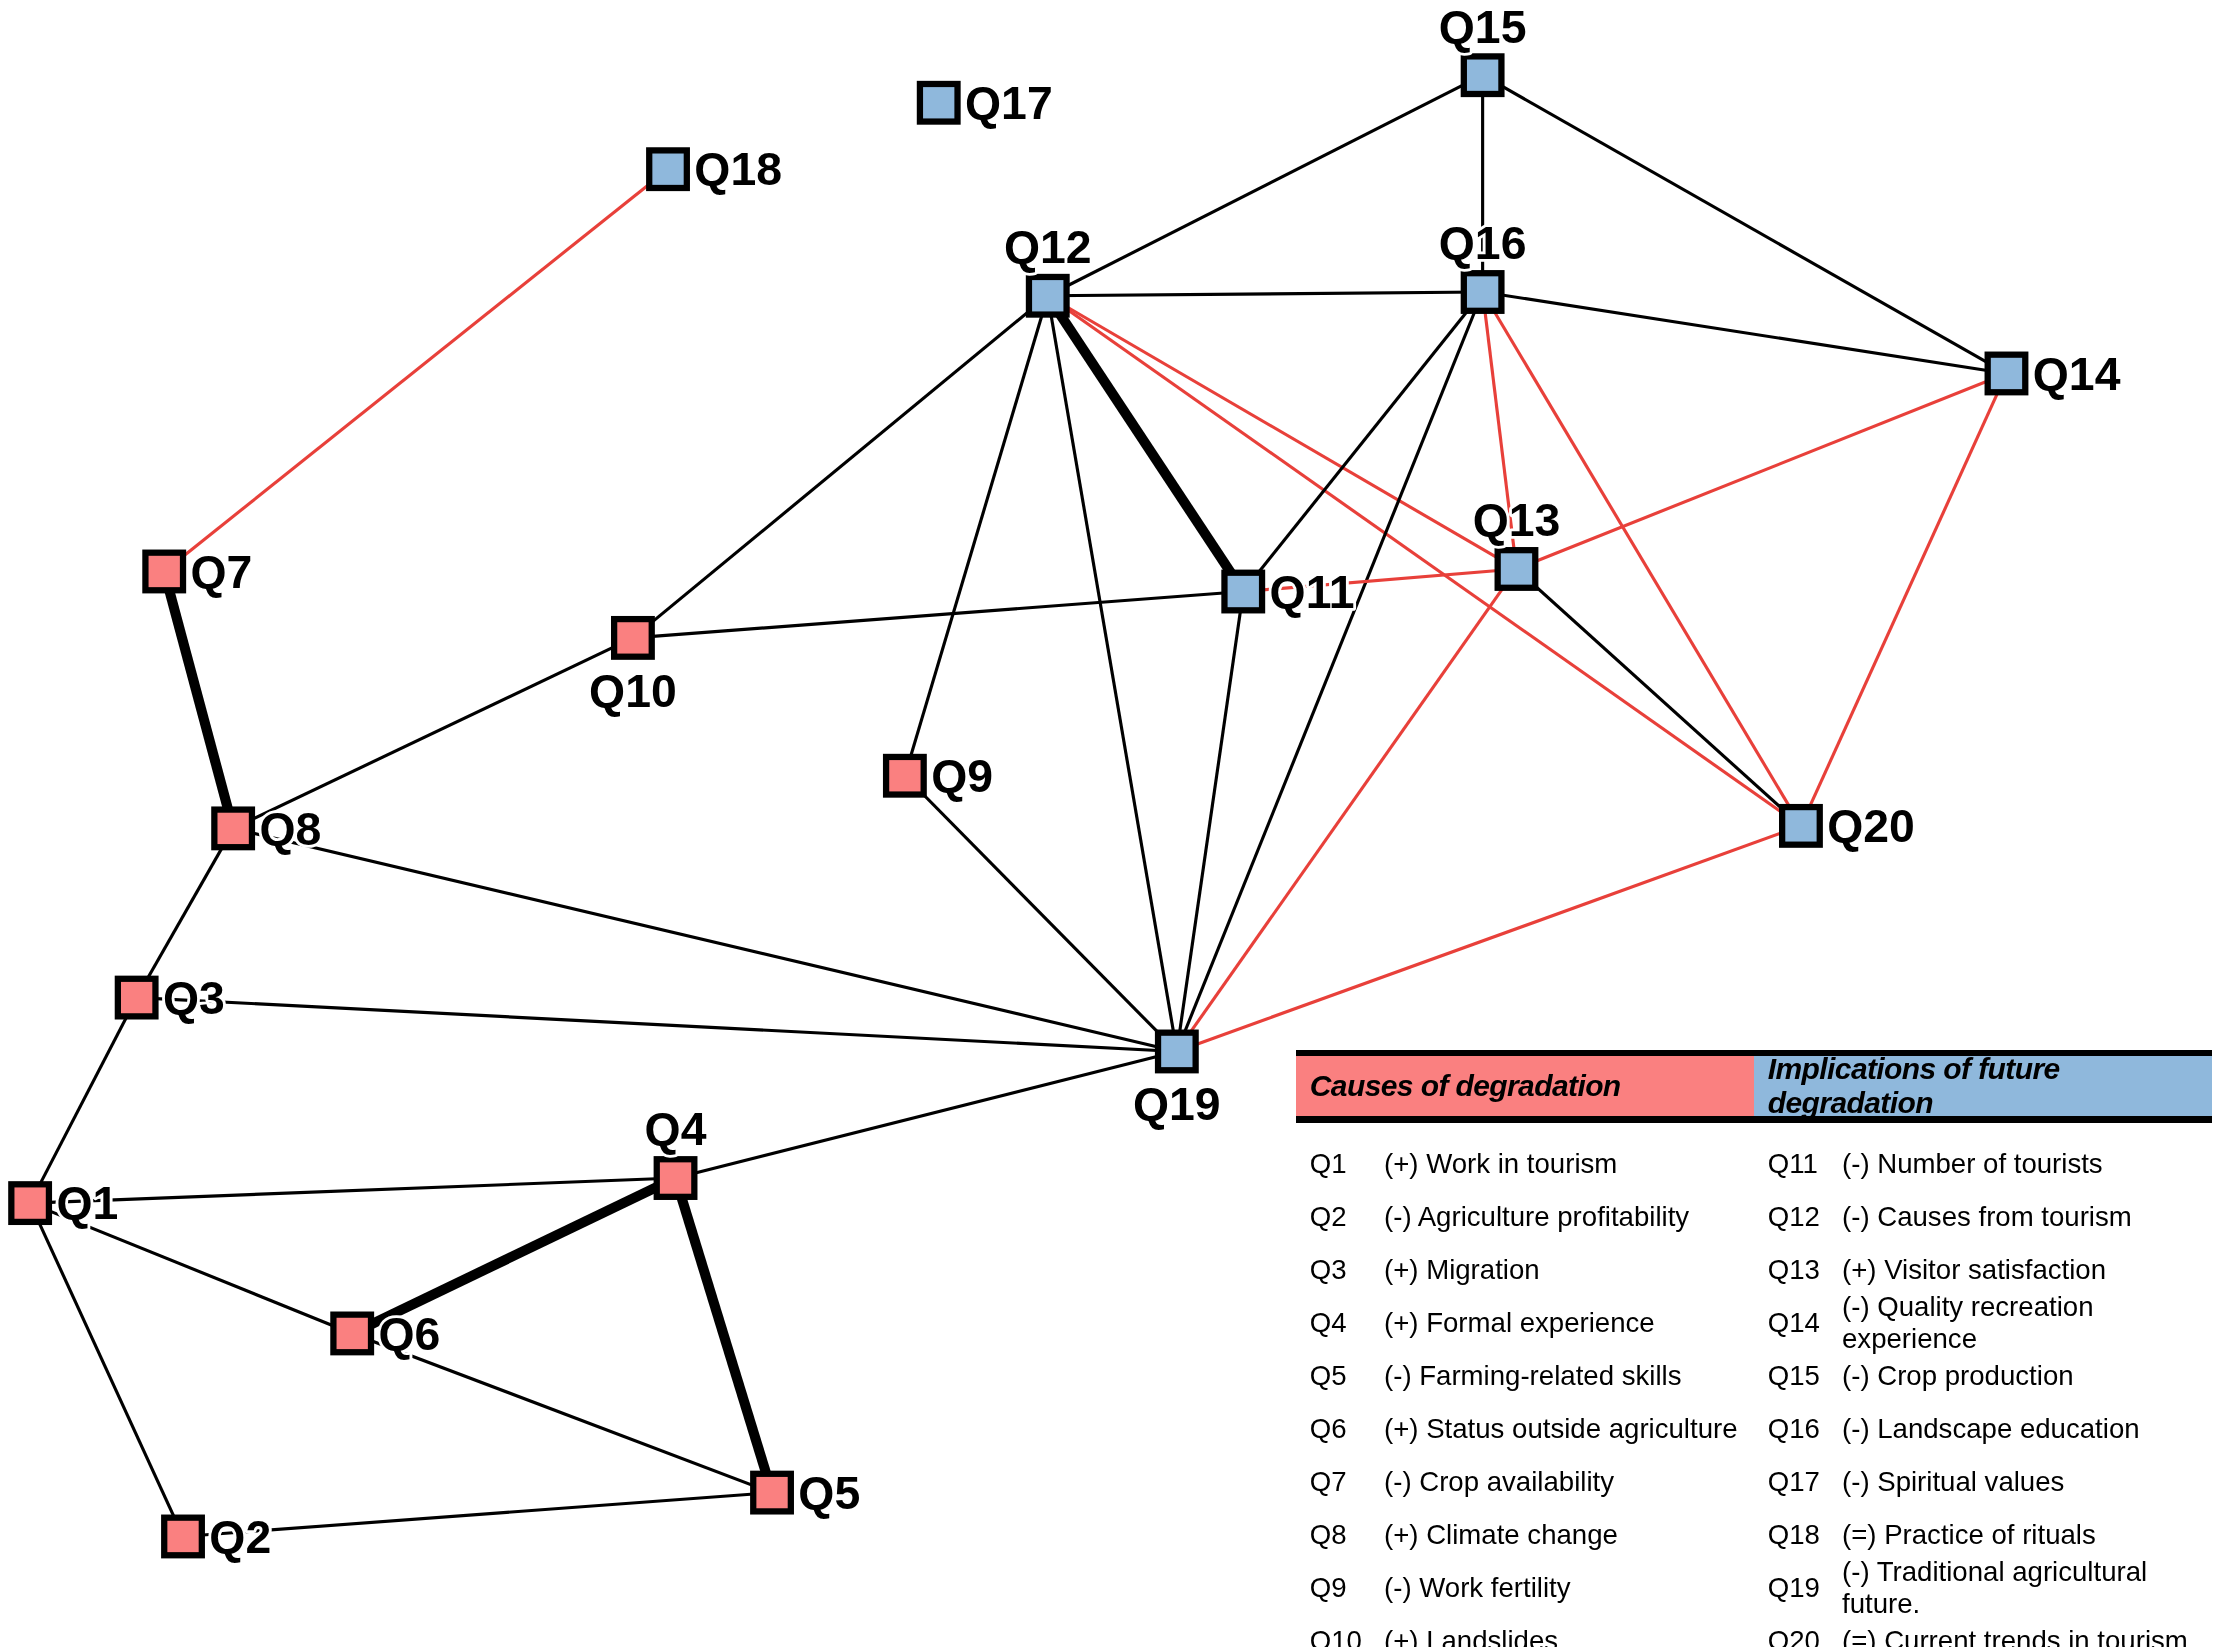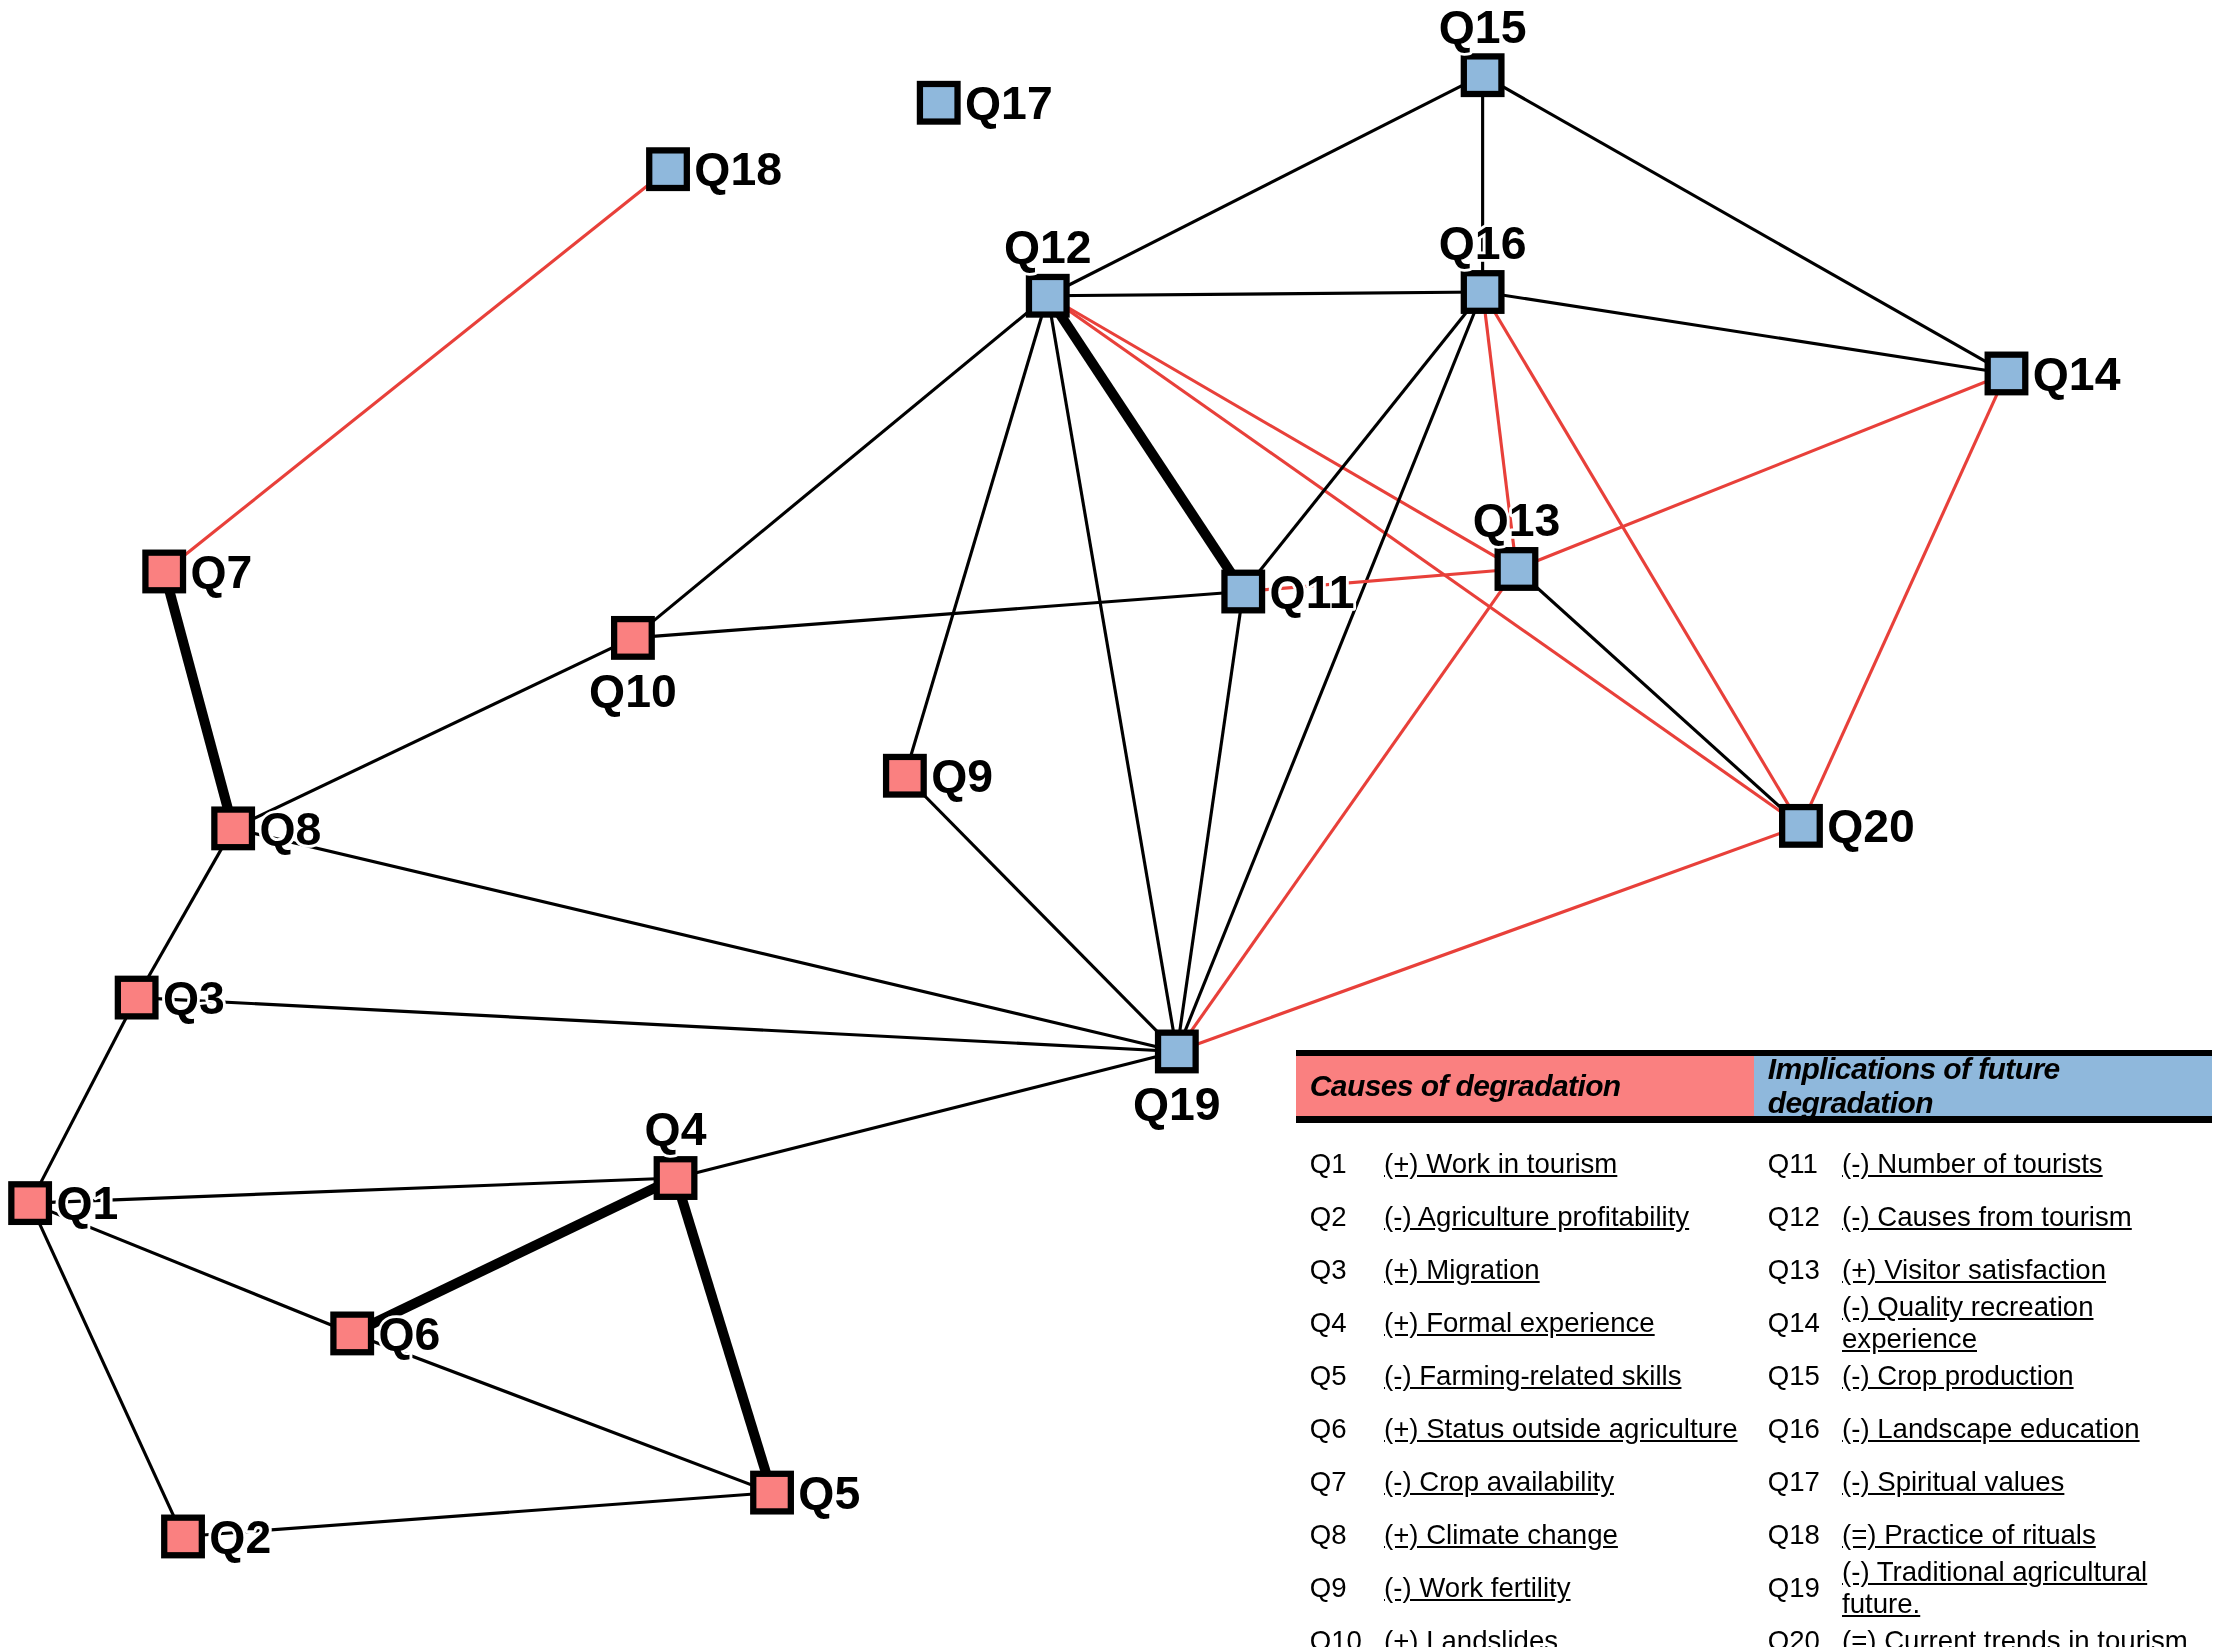--- a/index.html
+++ b/index.html
@@ -21,21 +21,21 @@
       font-family:"Liberation Sans",sans-serif;font-style:italic;
       font-weight:bold;font-size:30px;color:#000;letter-spacing:-0.6px;}
   .lg-head-cell.causes{background:#FA8080;}
   .lg-head-cell.impl{background:#8FB8DC;}
   .lg-midbar{height:6.3px;background:#000;}
   .lg-body{display:flex;padding-top:15px;}
   .lg-col{flex:0 0 50%;}
   .lg-row{display:flex;height:53px;align-items:center;
       font-family:"Liberation Sans",sans-serif;font-size:27.6px;color:#000;}
   .lg-code{flex:0 0 88px;padding-left:13.8px;box-sizing:border-box;}
-  .lg-txt{flex:1 1 auto;text-decoration:underline;}
+  .lg-txt{flex:1 1 auto;}
 </style>
 </head>
 <body>
 
 <svg id="network" viewBox="0 0 3573 2630" xmlns="http://www.w3.org/2000/svg">
   <g id="edge-layer">
       <line x1="262" y1="912" x2="1066" y2="270" stroke="#E8403A" stroke-width="5"></line>
       <line x1="262" y1="912" x2="372" y2="1322" stroke="#000000" stroke-width="16"></line>
       <line x1="372" y1="1322" x2="1010" y2="1018" stroke="#000000" stroke-width="5"></line>
       <line x1="372" y1="1322" x2="218" y2="1592" stroke="#000000" stroke-width="5"></line>

